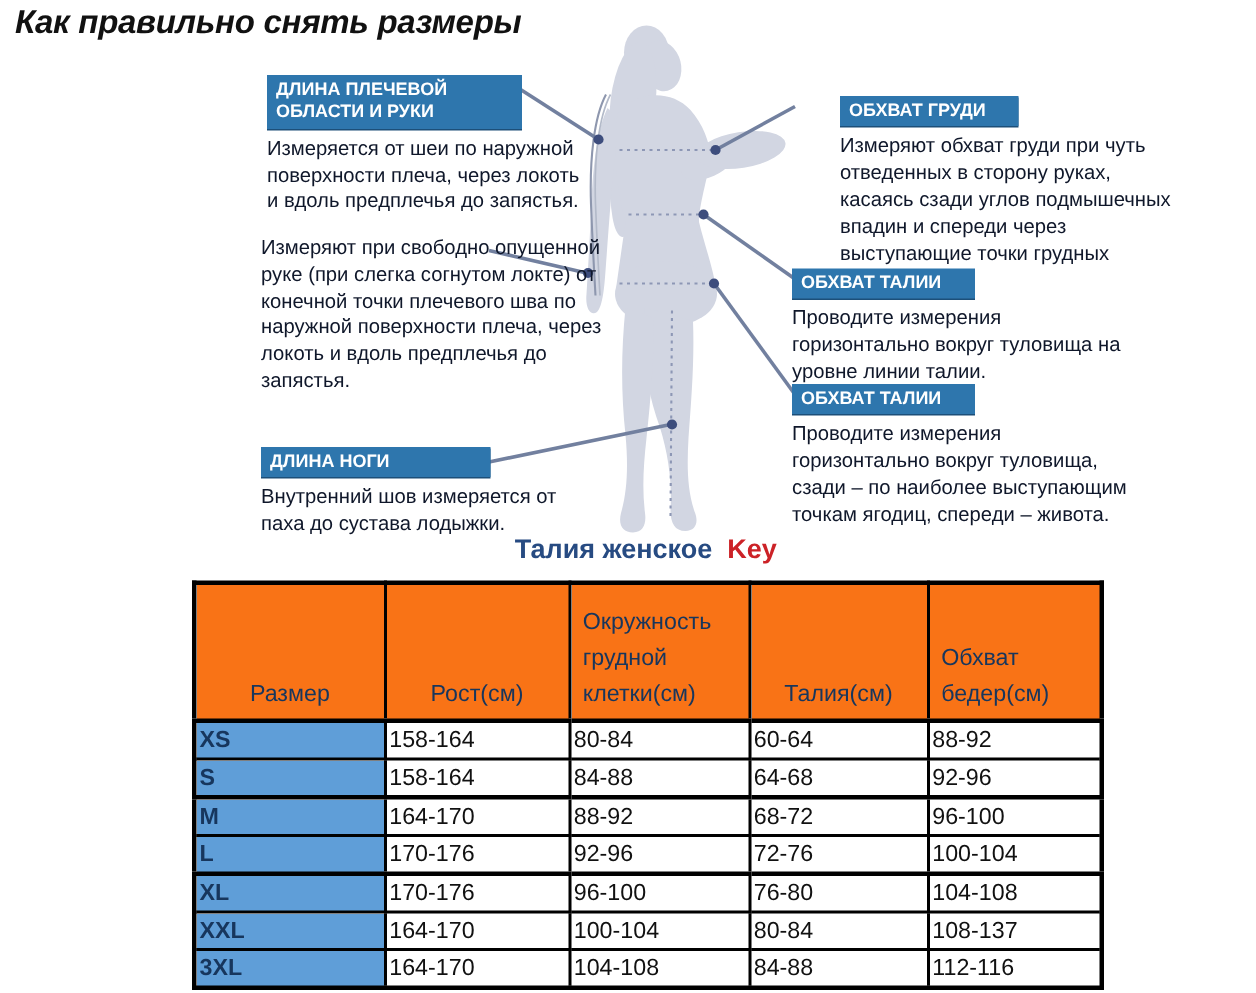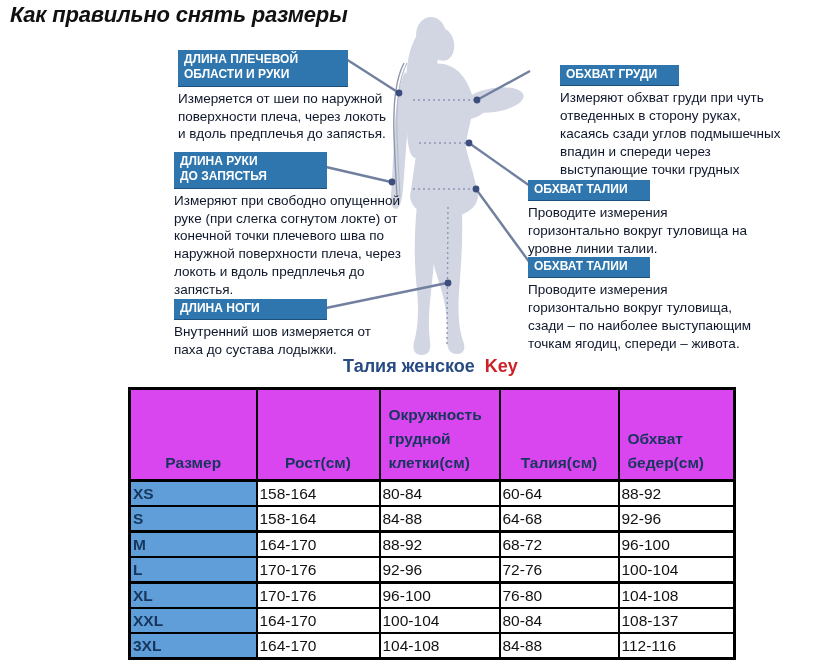--- a/index.html
+++ b/index.html
@@ -40,21 +40,21 @@
   .table-title .brand{color:#cc2227;margin-left:10px;}
   table.size-table{
     position:absolute;left:128px;top:387px;width:605px;
     border-collapse:collapse;border:3px solid #000;background:#fff;
     table-layout:fixed;
   }
   table.size-table th, table.size-table td{
     border:2px solid #000;font-size:15.5px;overflow:hidden;
   }
   table.size-table thead th{
-    background:#d946ef;color:#17365d;font-weight:bold;
+    background:#f97316;color:#17365d;font-weight:normal;
     height:85px;vertical-align:bottom;text-align:center;
     padding:0 2px 4px 2px;border-bottom:3px solid #000;line-height:1.55;
   }
   table.size-table thead th.al{text-align:left;padding-left:8px;}
   table.size-table td{
     height:23px;color:#111;padding:0 2px;
   }
   table.size-table td.size-cell{
     background:#5f9ed8;color:#17365d;font-weight:bold;
   }
@@ -123,22 +123,20 @@
       <circle cx="448" cy="283" r="3.4"></circle>
     </g>
   </svg>
 
   <div class="callout c1">
     <div class="callout-head">ДЛИНА ПЛЕЧЕВОЙ
 ОБЛАСТИ И РУКИ</div>
     <p class="callout-body">Измеряется от шеи по наружной поверхности плеча, через локоть и вдоль предплечья до запястья.</p>
   </div>
   <div class="callout c2">
-    <div class="callout-head">ДЛИНА РУКИ
-ДО ЗАПЯСТЬЯ</div>
     <p class="callout-body">Измеряют при свободно опущенной руке (при слегка согнутом локте) от конечной точки плечевого шва по наружной поверхности плеча, через локоть и вдоль предплечья до запястья.</p>
   </div>
   <div class="callout c3">
     <div class="callout-head">ДЛИНА НОГИ</div>
     <p class="callout-body">Внутренний шов измеряется от паха до сустава лодыжки.</p>
   </div>
 
   <div class="callout r1">
     <div class="callout-head">ОБХВАТ ГРУДИ</div>
     <p class="callout-body">Измеряют обхват груди при чуть отведенных в сторону руках, касаясь сзади углов подмышечных впадин и спереди через выступающие точки грудных желез.</p>

